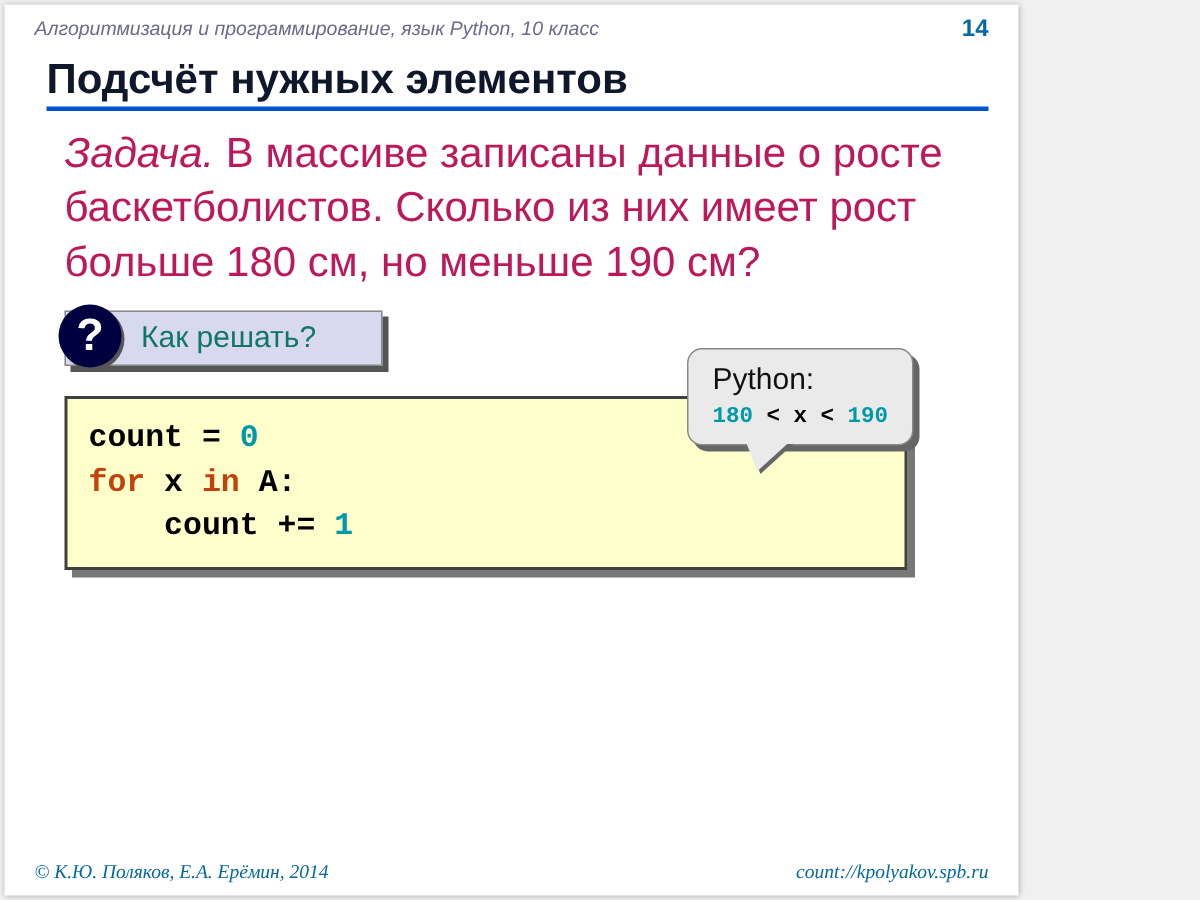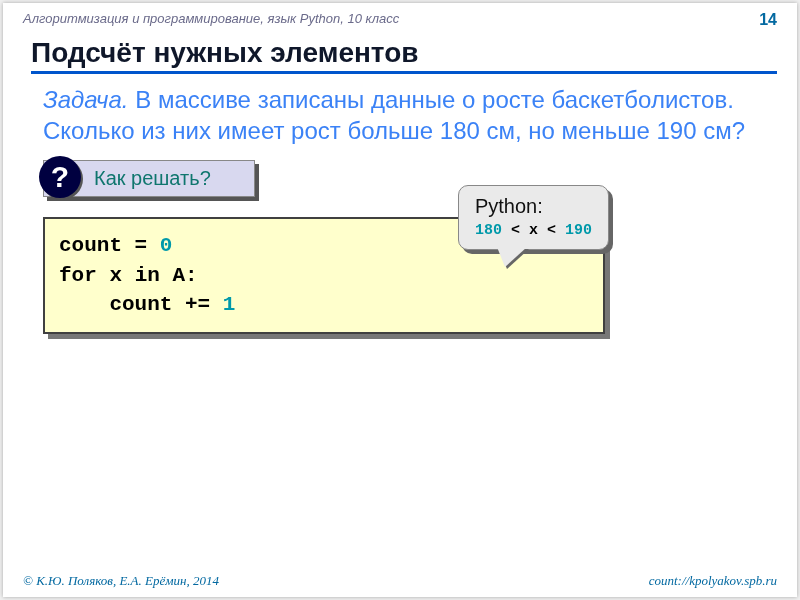--- a/index.html
+++ b/index.html
@@ -7,21 +7,21 @@
     padding: 0;
     width: 800px;
     height: 600px;
     background: #f0f0f0;
     font-family: Arial, sans-serif;
     overflow: hidden;
     position: relative;
   }
   .slide {
     background: #fff;
-    width: 794px;
+    width: 676px;
     height: 594px;
     margin: 3px;
     box-shadow: 0 0 4px rgba(0,0,0,0.3);
     position: relative;
   }
   .top-bar {
     color: #6a6a8a;
     font-size: 13px;
     font-style: italic;
     padding: 8px 20px 4px 20px;
@@ -37,22 +37,22 @@
   .title {
     margin: 4px 20px 0 28px;
     font-size: 28px;
     font-weight: bold;
     color: #0f172a;
     border-bottom: 3px solid #0055cc;
     padding-bottom: 2px;
   }
   .task {
     margin: 10px 40px 0 40px;
-    font-size: 24px;
-    color: #3b82f6;
+    font-size: 28px;
+    color: #be185d;
     line-height: 1.3;
   }
   .task .label {
     font-style: italic;
   }
   .question-box {
     margin: 14px 0 0 40px;
     position: relative;
     display: inline-block;
   }
@@ -87,21 +87,21 @@
     box-shadow: 5px 5px 0 #777;
     width: 530px;
     padding: 12px 14px;
     font-family: "Courier New", monospace;
     font-size: 21px;
     font-weight: bold;
     line-height: 1.4;
     color: #000;
     position: relative;
   }
-  .kw { color: #000000; }
+  .kw { color: #c2410c; }
   .num { color: #0099aa; }
   .circled {
     border: 2px solid #cc4400;
     border-radius: 14px;
     padding: 0 6px 1px 6px;
   }
   .py-callout {
     position: absolute;
     right: -6px;
     top: -34px;

